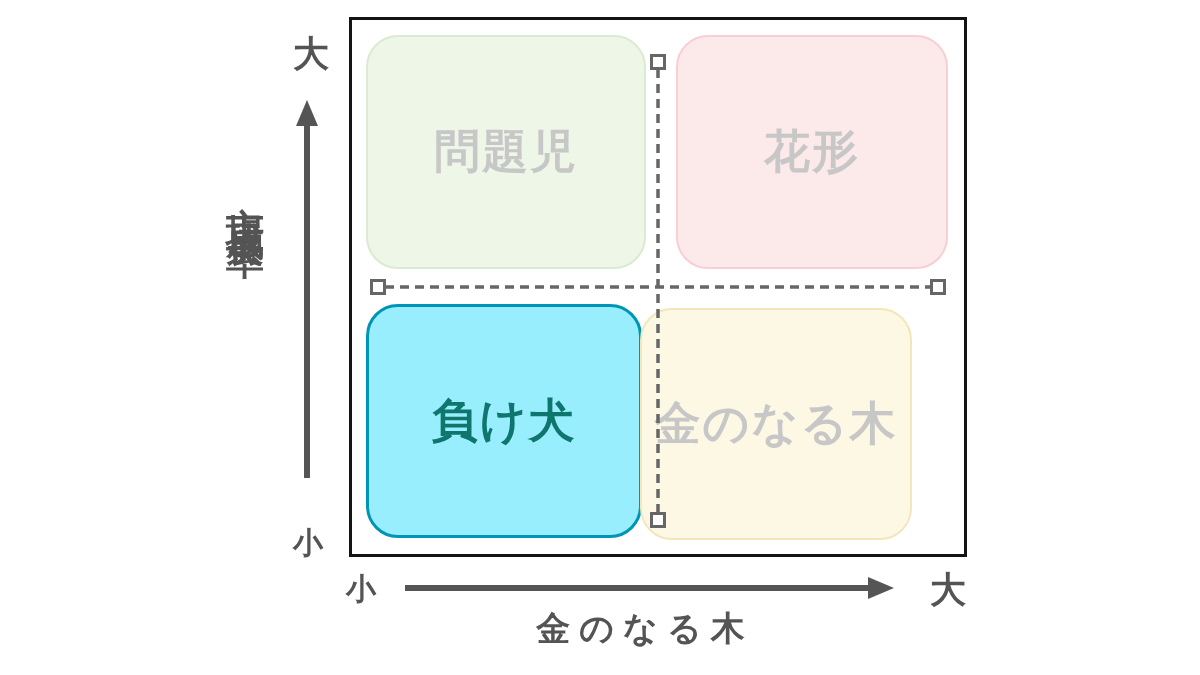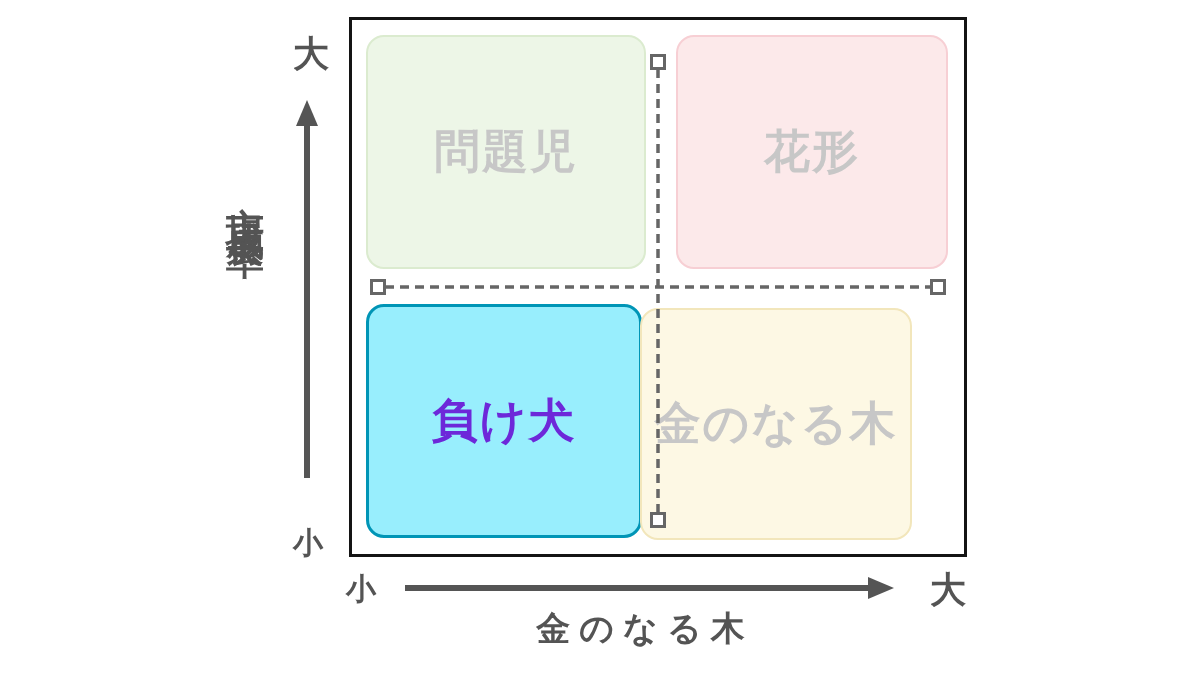--- a/index.html
+++ b/index.html
@@ -20,21 +20,21 @@
     left: 349px;
     top: 17px;
     width: 618px;
     height: 540px;
     border: 3px solid #141414;
     box-sizing: border-box;
     background: #ffffff;
   }
   .quad {
     position: absolute;
-    border-radius: 18px;
+    border-radius: 32px;
     border: 2px solid transparent;
     box-sizing: border-box;
     display: flex;
     align-items: center;
     justify-content: center;
   }
   .quad .quad-label {
     font-size: 46px;
     font-weight: bold;
     letter-spacing: 2px;
@@ -87,21 +87,21 @@
   <div class="chart-box"></div>
 
   <div class="quad q-tl" style="background-color: rgb(237, 246, 231); border-color: rgb(219, 235, 207); color: rgb(199, 199, 199);">
     <span class="quad-label">問題児</span>
   </div>
 
   <div class="quad q-tr" style="background-color: rgb(252, 233, 234); border-color: rgb(247, 207, 212); color: rgb(199, 199, 199);">
     <span class="quad-label">花形</span>
   </div>
 
-  <div class="quad q-bl" style="background-color: rgb(152, 238, 253); border-color: rgb(0, 149, 182); color: #6d28d9;">
+  <div class="quad q-bl" style="background-color: rgb(152, 238, 253); border-color: rgb(0, 149, 182); color: #0f766e;">
     <span class="quad-label">負け犬</span>
   </div>
 
   <div class="quad q-br" style="background-color: rgb(253, 248, 228); border-color: rgb(242, 230, 187); color: rgb(199, 199, 199);">
     <span class="quad-label">金のなる木</span>
   </div>
 
   <svg class="overlay" viewBox="0 0 1200 675" aria-hidden="true">
 
     <line x1="385" y1="287" x2="931" y2="287" stroke="#666666" stroke-width="3.5" stroke-dasharray="9,6"></line>

